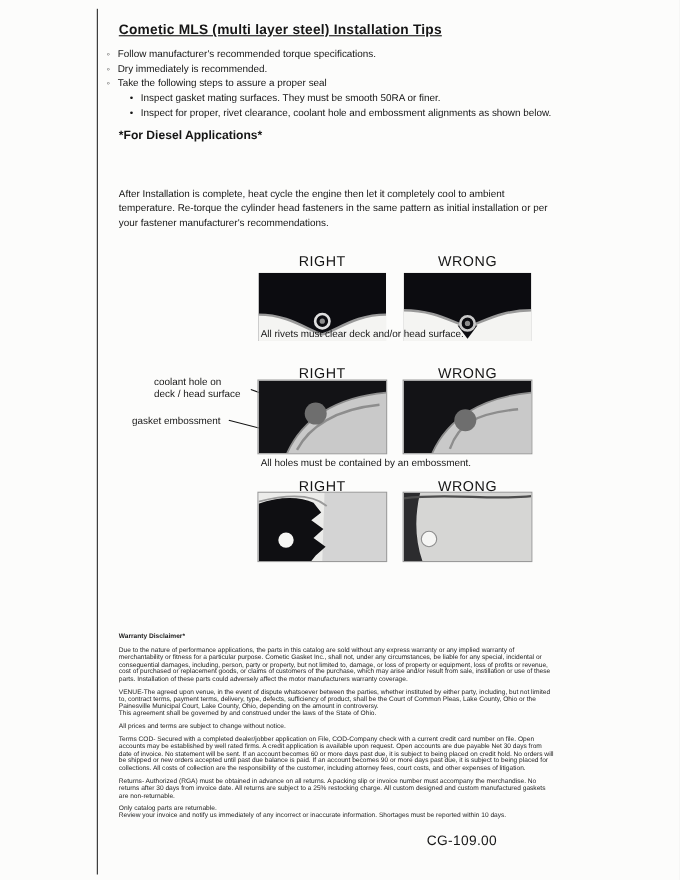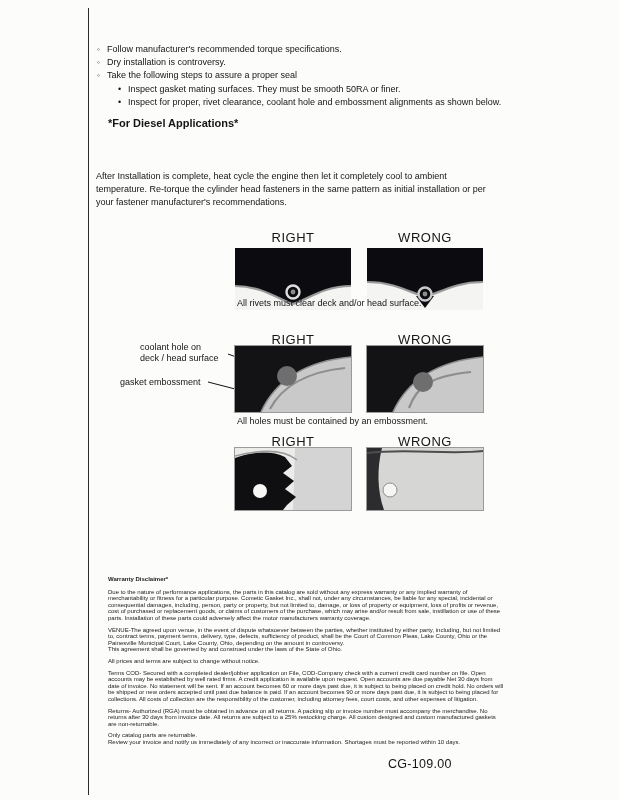--- a/index.html
+++ b/index.html
@@ -32,46 +32,47 @@
   .page-code{left:388px;top:757px;font-size:12.5px;letter-spacing:.3px;}
   svg{display:block;}
 </style>
 </head>
 <body>
 
 <div class="page">
 
   <div class="margin-rule"></div>
 
+  <div class="abs title">Cometic MLS (multi layer steel) Installation Tips</div>
 
   <div class="abs tips">
     <div class="tip-row">
       <span class="tip-marker">◦</span>
       <span>Follow manufacturer's recommended torque specifications.</span>
     </div>
     <div class="tip-row">
       <span class="tip-marker">◦</span>
-      <span>Dry installation is controversy.</span>
+      <span>Dry immediately is recommended.</span>
     </div>
     <div class="tip-row">
       <span class="tip-marker">◦</span>
       <span>Take the following steps to assure a proper seal</span>
     </div>
     <div class="tip-row sub">
       <span class="tip-marker">•</span>
       <span>Inspect gasket mating surfaces.  They must be smooth 50RA or finer.</span>
     </div>
     <div class="tip-row sub">
       <span class="tip-marker">•</span>
       <span>Inspect for proper, rivet clearance, coolant hole and embossment alignments as shown below.</span>
     </div>
   </div>
 
   <div class="abs diesel-heading">*For Diesel Applications*</div>
-  <div class="abs body-para" style="left:96px;top:170px;">After Installation is complete, heat cycle the engine then let it completely cool to ambient temperature. Re-torque the cylinder head fasteners in the same pattern as initial installation or per your fastener manufacturer's recommendations.</div>
+  <div class="abs body-para" style="left:108px;top:170px;">After Installation is complete, heat cycle the engine then let it completely cool to ambient temperature. Re-torque the cylinder head fasteners in the same pattern as initial installation or per your fastener manufacturer's recommendations.</div>
 
   <div class="abs dg-head" style="left:235px;top:230px;">RIGHT</div>
   <div class="abs dg-head" style="left:367px;top:230px;">WRONG</div>
 
   <div class="abs" style="left:235px;top:248px;">
     <svg class="dg-img" width="116" height="62" viewBox="0 0 116 62">
       <rect width="116" height="62" fill="#0c0c10"></rect>
       <path d="M0,38 C28,38 44,52 58,56 C72,52 88,38 116,38 L116,62 L0,62 Z" fill="#f4f4f2"></path>
       <path d="M0,38 C28,38 44,52 58,56 C72,52 88,38 116,38" stroke="#9a9a9a" stroke-width="2.2" fill="none"></path>
       <circle cx="58" cy="44" r="6.5" fill="#0c0c10" stroke="#dedede" stroke-width="2.4"></circle>

